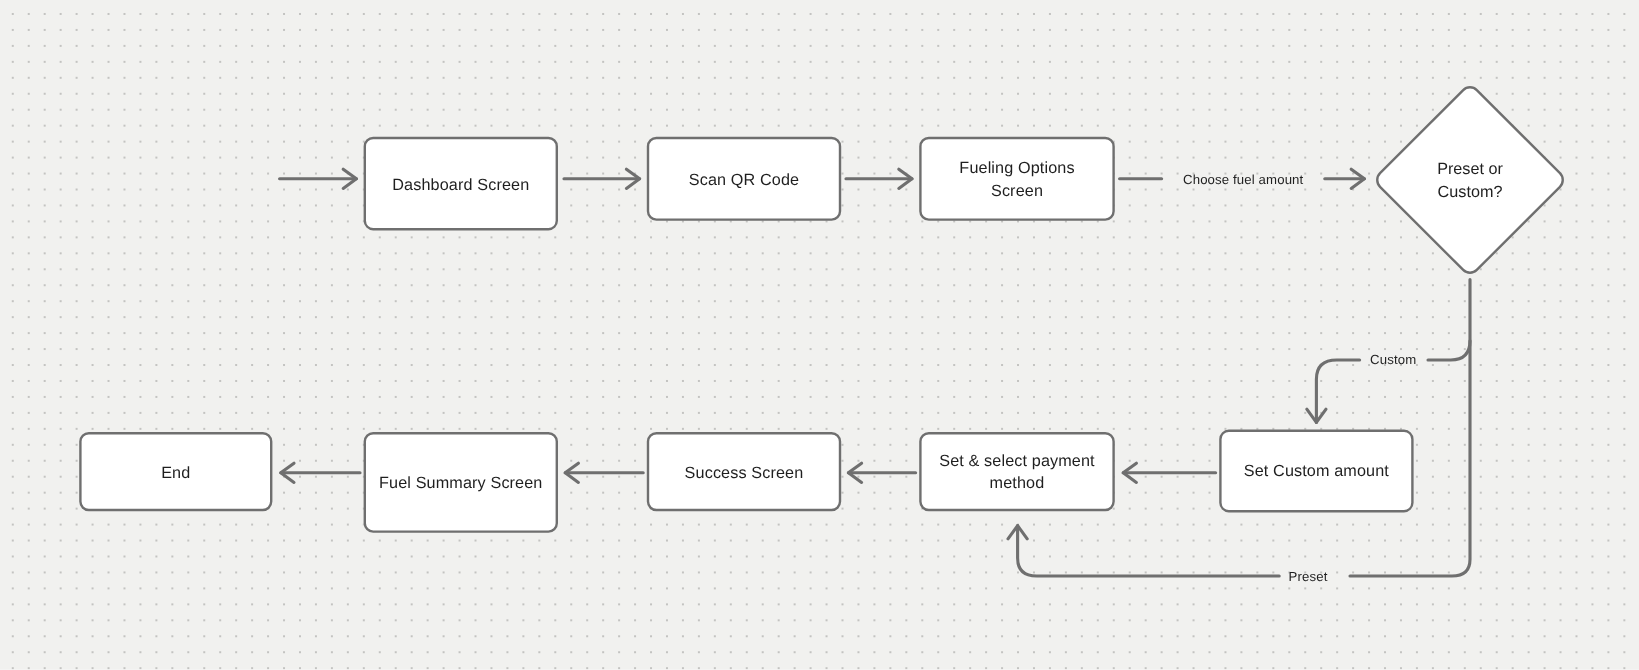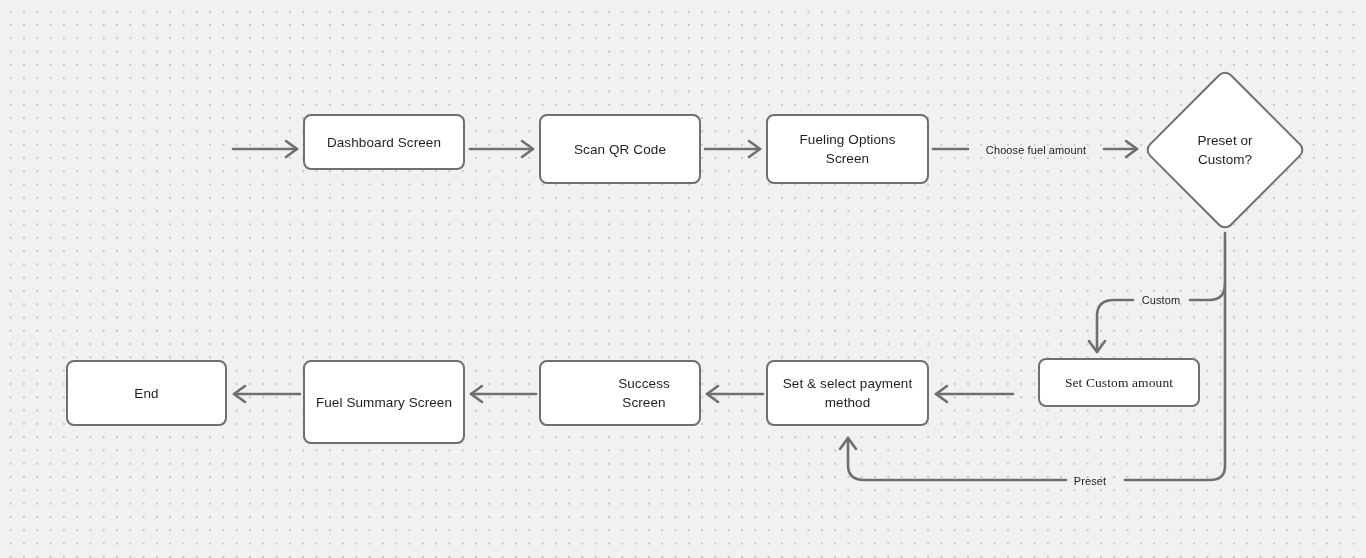--- a/index.html
+++ b/index.html
@@ -37,29 +37,29 @@
     font-size: 13.5px;
     line-height: 19px;
     color: #1f1f1f;
     letter-spacing: 0.1px;
   }
   .node .node-label {
     padding: 0 8px;
   }
   
   .n-start        { left: 66px;  top: 114px; width: 161px; height: 70px; }
-  .n-dashboard    { left: 303px; top: 114px; width: 162px; height: 56px; }
+  .n-dashboard    { left: 303px; top: 114px; width: 162px; height: 78px; }
   .n-scan         { left: 539px; top: 114px; width: 162px; height: 70px; }
   .n-fueling      { left: 766px; top: 114px; width: 163px; height: 70px; }
   
   .n-end          { left: 66px;  top: 360px; width: 161px; height: 66px; }
   .n-summary      { left: 303px; top: 360px; width: 162px; height: 84px; }
-  .n-success      { left: 539px; top: 360px; width: 162px; height: 66px; padding-left: 48px; }
+  .n-success      { left: 539px; top: 360px; width: 162px; height: 66px; }
   .n-payment      { left: 766px; top: 360px; width: 163px; height: 66px; }
-  .n-setcustom    { left: 1038px; top: 358px; width: 162px; height: 49px; font-family: Liberation Serif, serif; }
+  .n-setcustom    { left: 1016px; top: 358px; width: 162px; height: 69px; }
   
   .diamond-shape {
     position: absolute;
     left: 1167px;
     top: 92px;
     width: 116px;
     height: 116px;
     box-sizing: border-box;
     background: #ffffff;
     border: 2.8px solid #6f6f6f;

